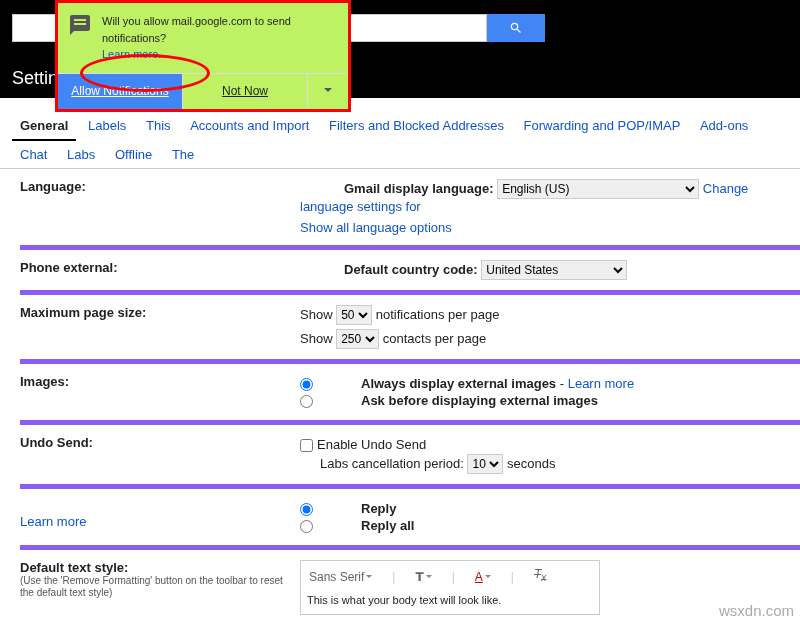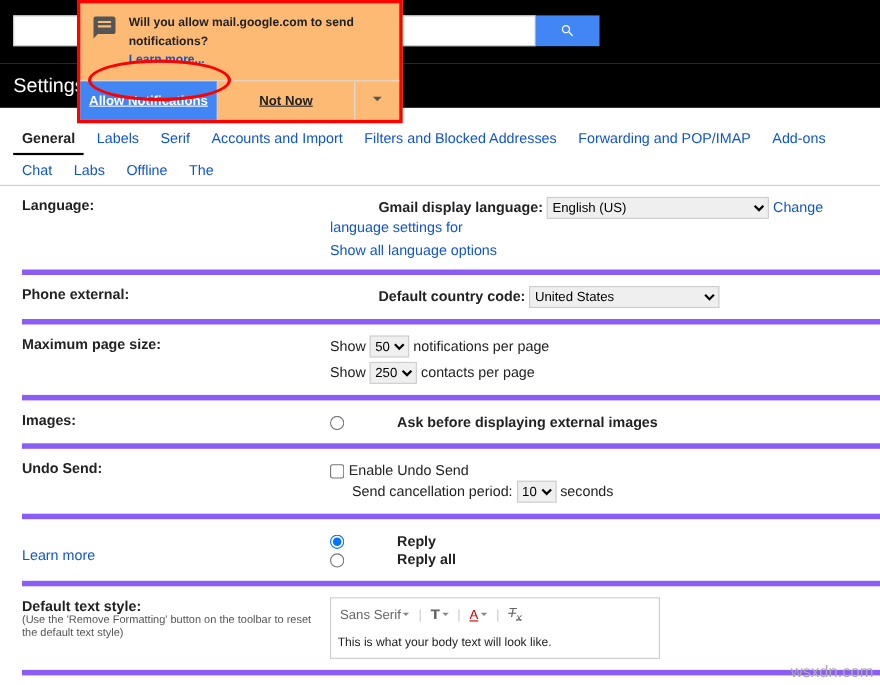--- a/index.html
+++ b/index.html
@@ -3,21 +3,21 @@
 <meta charset="utf-8">
 <style>
 * { box-sizing: border-box; margin: 0; padding: 0; }
 body { font-family: Arial, sans-serif; font-size: 13px; color: #222; background: #fff; width: 800px; overflow: hidden; }
 .topbar { background: #000; height: 58px; position: relative; }
 .searchwrap { position: absolute; left: 12px; top: 14px; display: flex; }
 .searchbox { width: 475px; height: 28px; border: 1px solid #ccc; background: #fff; padding: 0 6px; font-size: 13px; }
 .searchbtn { width: 58px; height: 28px; background: #4285f4; border: none; display: flex; align-items: center; justify-content: center; cursor: pointer; }
 .searchbtn svg { width: 14px; height: 14px; fill: #fff; }
 
-.notif-popup { position: absolute; left: 70px; top: 0; width: 296px; background: #fdba74; border: 3px solid #f00; z-index: 10; font-weight: bold; }
+.notif-popup { position: absolute; left: 55px; top: 0; width: 296px; background: #bef264; border: 3px solid #f00; z-index: 10; }
 .notif-top { display: flex; padding: 10px 10px 4px 10px; }
 .notif-icon { width: 24px; height: 24px; margin-right: 10px; flex-shrink: 0; }
 .notif-text { font-size: 11px; line-height: 1.5; }
 .notif-text a { color: #15c; text-decoration: none; }
 .notif-btns { display: flex; border-top: 1px solid #ddd; margin-top: 6px; }
 .notif-btn { flex: 1; text-align: center; padding: 10px 0; font-size: 12px; border-right: 1px solid #ddd; cursor: pointer; position: relative; }
 .notif-btn:last-child { border-right: none; flex: 0 0 40px; }
 .notif-allow { background: #4285f4; color: #fff; }
 .notif-allow-outline { position: absolute; left: 80px; top: 54px; width: 130px; height: 38px; border: 3px solid #f00; border-radius: 50%; z-index: 11; pointer-events: none; }
 .chev-down { display: inline-block; border: 4px solid transparent; border-top-color: #555; margin-top: 4px; }
@@ -34,21 +34,21 @@
 .row .label-col b { font-size: 13px; }
 .row .label-col .sub { font-size: 10px; color: #555; line-height: 1.2; }
 .row .label-col a { color: #15c; text-decoration: none; font-size: 13px; }
 .row .value-col { flex: 1; font-size: 13px; }
 .value-col b { font-weight: bold; margin-left: 44px; }
 .value-col a { color: #15c; text-decoration: none; }
 .value-col select { font-size: 12px; border: 1px solid #ccc; height: 20px; }
 .value-col label { display: block; margin: 2px 0; }
 .value-col input[type=radio], .value-col input[type=checkbox] { margin-right: 4px; vertical-align: middle; }
 .textstyle-box { border: 1px solid #ccc; padding: 4px 6px; width: 300px; }
-.textstyle-toolbar { display: flex; align-items: center; gap: 6px; font-size: 12px; color: #666; padding: 2px 0 6px 0; }
+.textstyle-toolbar { display: flex; align-items: flex-end; gap: 18px; font-size: 12px; color: #666; padding: 2px 0 6px 0; }
 .textstyle-toolbar .sep { color: #ccc; }
 .textstyle-toolbar .tool { cursor: pointer; padding: 0 2px; }
 .textstyle-toolbar .tiny-chev { border: 3px solid transparent; border-top-color: #888; display: inline-block; margin-left: 2px; }
 .textstyle-sample { font-size: 11px; padding: 4px 0; }
 .watermark { position: absolute; right: 6px; bottom: 4px; font-size: 15px; color: #aaa; }
 </style>
 </head>
 <body>
 
 <div class="topbar">
@@ -78,21 +78,21 @@
     </div>
   </div>
   <div class="notif-allow-outline"></div>
 </div>
 
 <div class="settings-bar">Settings</div>
 
 <div class="tabs">
   <span class="tab active">General</span>
   <span class="tab">Labels</span>
-  <span class="tab">Serif</span>
+  <span class="tab">This</span>
   <span class="tab">Accounts and Import</span>
   <span class="tab">Filters and Blocked Addresses</span>
   <span class="tab">Forwarding and POP/IMAP</span>
   <span class="tab">Add-ons</span>
   <span class="tab">Chat</span>
   <span class="tab">Labs</span>
   <span class="tab">Offline</span>
   <span class="tab">The</span>
 </div>
 
@@ -105,21 +105,21 @@
       <select style="width:202px"><option>English (US)</option></select>
       <a href="#">Change language settings for</a>
       <div style="margin-top:6px"><a href="#">Show all language options</a></div>
     </div>
   </div>
 
   <div class="row">
     <div class="label-col"><b>Phone external:</b></div>
     <div class="value-col">
       <b>Default country code:</b>
-      <select style="width:173px"><option>United States</option></select>
+      <select style="width:146px"><option>United States</option></select>
     </div>
   </div>
 
   <div class="row">
     <div class="label-col"><b>Maximum page size:</b></div>
     <div class="value-col">
       <div>
         <span>Show</span>
         <select><option>50</option></select>
         <span>notifications per page</span>
@@ -128,30 +128,31 @@
         <span>Show</span>
         <select><option>250</option></select>
         <span>contacts per page</span>
       </div>
     </div>
   </div>
 
   <div class="row">
     <div class="label-col"><b>Images:</b></div>
     <div class="value-col">
+      <label><input type="radio" checked="" style=""><b>Always display external images</b> - <a href="#">Learn more</a></label>
       <label><input type="radio" style=""><b>Ask before displaying external images</b></label>
     </div>
   </div>
 
   <div class="row">
     <div class="label-col"><b>Undo Send:</b></div>
     <div class="value-col">
       <label><input type="checkbox" style=""><span>Enable Undo Send</span></label>
       <div style="margin-left:20px;margin-top:2px">
-        <span>Send cancellation period:</span>
+        <span>Labs cancellation period:</span>
         <select><option>10</option></select>
         <span>seconds</span>
       </div>
     </div>
   </div>
 
   <div class="row">
     <div class="label-col">
       <br>
       <a href="#">Learn more</a>

